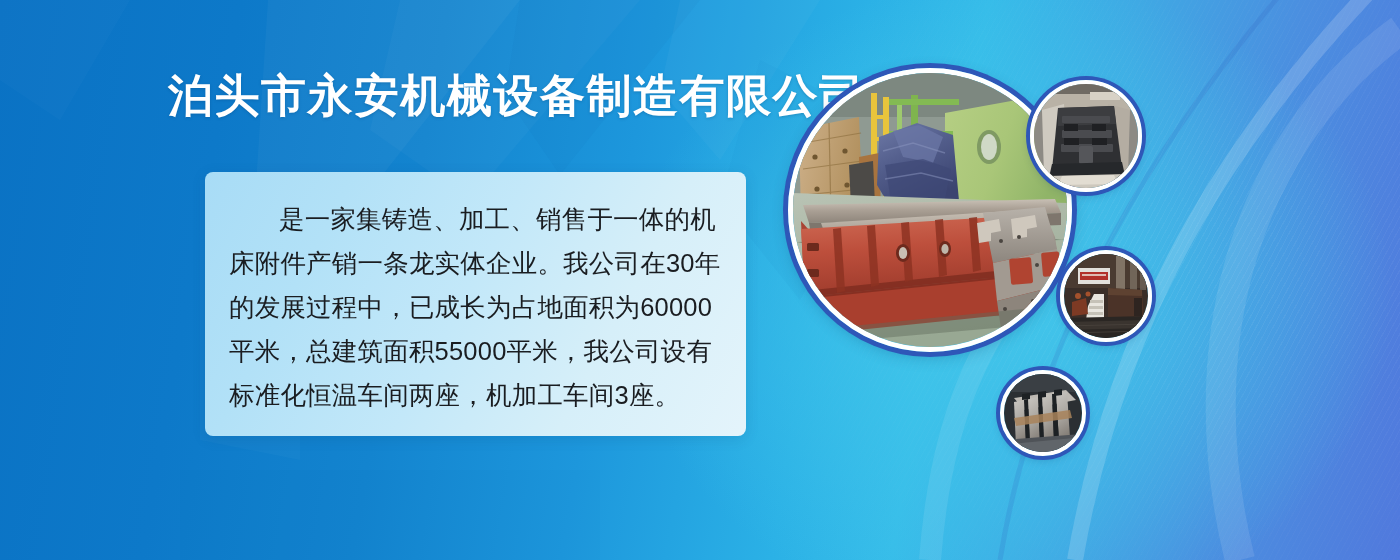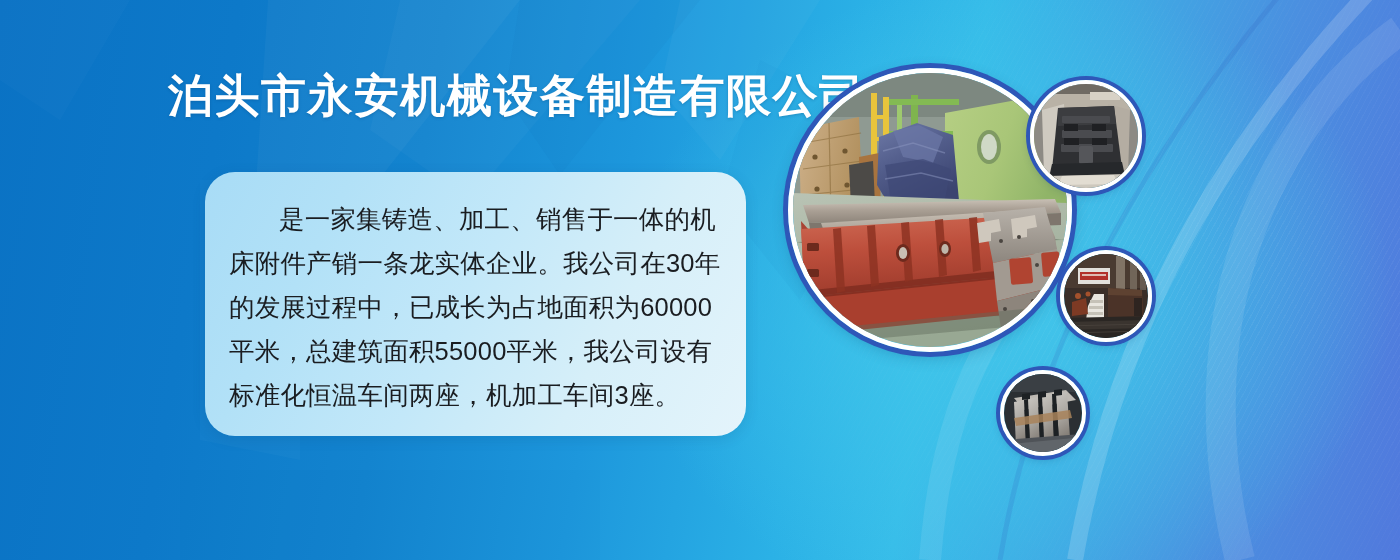--- a/index.html
+++ b/index.html
@@ -59,21 +59,21 @@
     line-height: 1.1;
     white-space: nowrap;
     text-shadow: 0 1px 3px rgba(5,60,110,0.28);
   }
 
   
   .card {
     position: absolute;
     left: 205px; top: 172px;
     width: 541px; height: 264px;
-    border-radius: 30px;
+    border-radius: 8px;
     background:
       linear-gradient(118deg,
         #a8dcf6 0%,
         #b2e1f7 22%,
         #c3e8f9 48%,
         #d6eff9 72%,
         #e4f4fb 100%);
     box-shadow: 0 3px 14px rgba(6,62,112,0.14);
   }
   .card-text {

